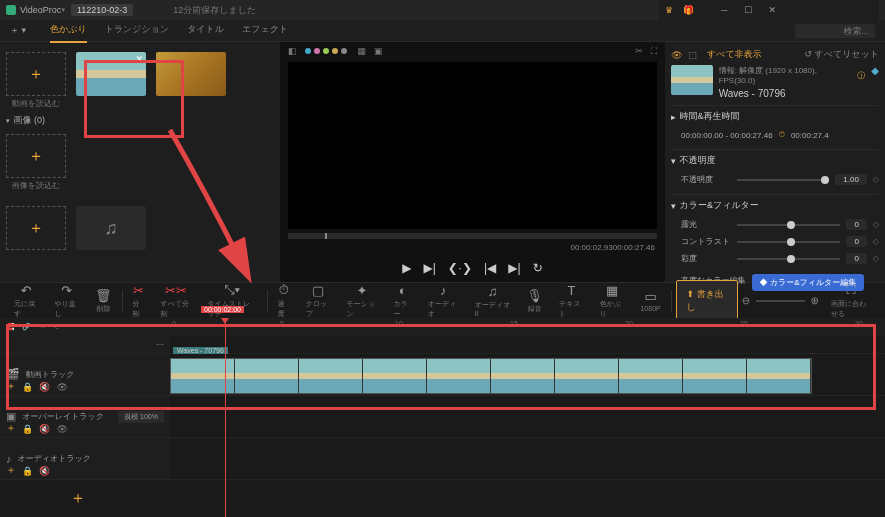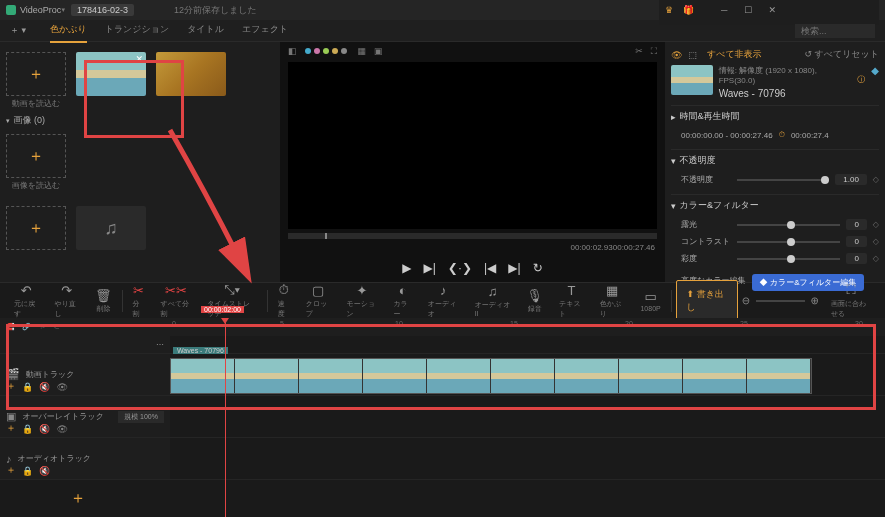--- a/index.html
+++ b/index.html
@@ -15,21 +15,21 @@
 .titlebar .gift { color: #e04444; }
 .winbtns { display: flex; gap: 0; margin-left: 8px; }
 .winbtn { width: 24px; height: 18px; display: flex; align-items: center; justify-content: center; color: #999; }
 
 
 .tabrow { height: 22px; background: #1f1f1f; display: flex; align-items: center; padding: 0 10px; gap: 18px; font-size: 9px; border-bottom: 1px solid #2a2a2a; }
 .tabrow .tab { color: #888; padding-bottom: 3px; cursor: pointer; position: relative; }
 .tabrow .tab.active { color: #e6a23c; }
 .tabrow .tab.active::after { content: ""; position: absolute; bottom: -4px; left: 0; right: 0; height: 2px; background: #e6a23c; }
 .tabrow .plus { color: #999; margin-right: 6px; }
-.tabrow .search { margin-left: auto; background: #2a2a2a; border: none; color: #999; padding: 2px 6px; font-size: 9px; width: 80px; }
+.tabrow .search { margin-left: auto; background: #2a2a2a; border: none; color: #999; padding: 2px 6px; font-size: 9px; width: 80px; text-align: right; }
 
 
 .main { display: flex; height: 240px; }
 .left { width: 280px; background: #1e1e1e; padding: 6px; overflow: hidden; }
 .center { flex: 1; background: #111; display: flex; flex-direction: column; }
 .right { width: 220px; background: #1e1e1e; padding: 6px; }
 
 
 .section { margin-bottom: 8px; }
 .sec-head { display: flex; align-items: center; font-size: 9px; color: #aaa; padding: 3px 0; cursor: pointer; }
@@ -54,21 +54,21 @@
 .preview-timer { display: flex; justify-content: flex-end; padding: 2px 10px; font-size: 8px; color: #888; }
 .preview-ctrls { height: 28px; display: flex; align-items: center; justify-content: center; gap: 12px; }
 .preview-ctrls span { color: #ccc; font-size: 12px; cursor: pointer; }
 
 
 .right .rtop { display: flex; gap: 6px; align-items: center; font-size: 9px; }
 .right .hide-btn { color: #e6a23c; margin-left: 4px; }
 .right .reset { margin-left: auto; color: #888; }
 .clip-info { display: flex; gap: 6px; margin-top: 4px; }
 .clip-thumb { width: 42px; height: 30px; background: linear-gradient(180deg, #8cc4c4 0%, #8cc4c4 40%, #d4c89a 40%, #d4c89a 60%, #6ba8b8 60%); border-radius: 2px; }
-.clip-meta { font-size: 8px; color: #888; display: flex; align-items: flex-end; gap: 3px; }
+.clip-meta { font-size: 8px; color: #888; display: flex; align-items: center; gap: 3px; }
 .clip-title { font-size: 10px; color: #ccc; margin-top: 3px; }
 .prop-section { margin-top: 6px; }
 .prop-head { display: flex; align-items: center; font-size: 9px; color: #ccc; padding: 4px 0; border-top: 1px solid #2a2a2a; cursor: pointer; }
 .prop-row { display: flex; align-items: center; padding: 3px 0 3px 10px; font-size: 8px; color: #aaa; gap: 6px; }
 .prop-row .label { width: 50px; }
 .slider { flex: 1; height: 2px; background: #444; position: relative; }
 .slider .knob { position: absolute; width: 8px; height: 8px; background: #ccc; border-radius: 50%; top: -3px; }
 .num-box { background: #2a2a2a; padding: 1px 8px; border-radius: 2px; font-size: 8px; color: #ccc; }
 .diamond { color: #666; font-size: 8px; }
 .accent-btn { background: #3a6bd4; color: #fff; font-size: 8px; padding: 3px 8px; border-radius: 3px; margin-top: 4px; float: right; }
@@ -106,21 +106,21 @@
 
 .zoom-box { margin-left: auto; background: #2a2a2a; padding: 1px 6px; font-size: 7px; }
 </style>
 </head>
 <body>
 
 <div class="titlebar">
   <div class="logo"></div>
   <span>VideoProc</span>
   <span style="color:#777;font-size:7px;">▾</span>
-  <span class="proj">178416-02-3</span>
+  <span class="proj">112210-02-3</span>
   <span class="status">12分前保存しました</span>
   <div class="right">
     <span class="crown">♛</span>
     <span class="gift">🎁</span>
     <div class="winbtns">
       <span class="winbtn">─</span>
       <span class="winbtn">☐</span>
       <span class="winbtn">✕</span>
     </div>
   </div>

